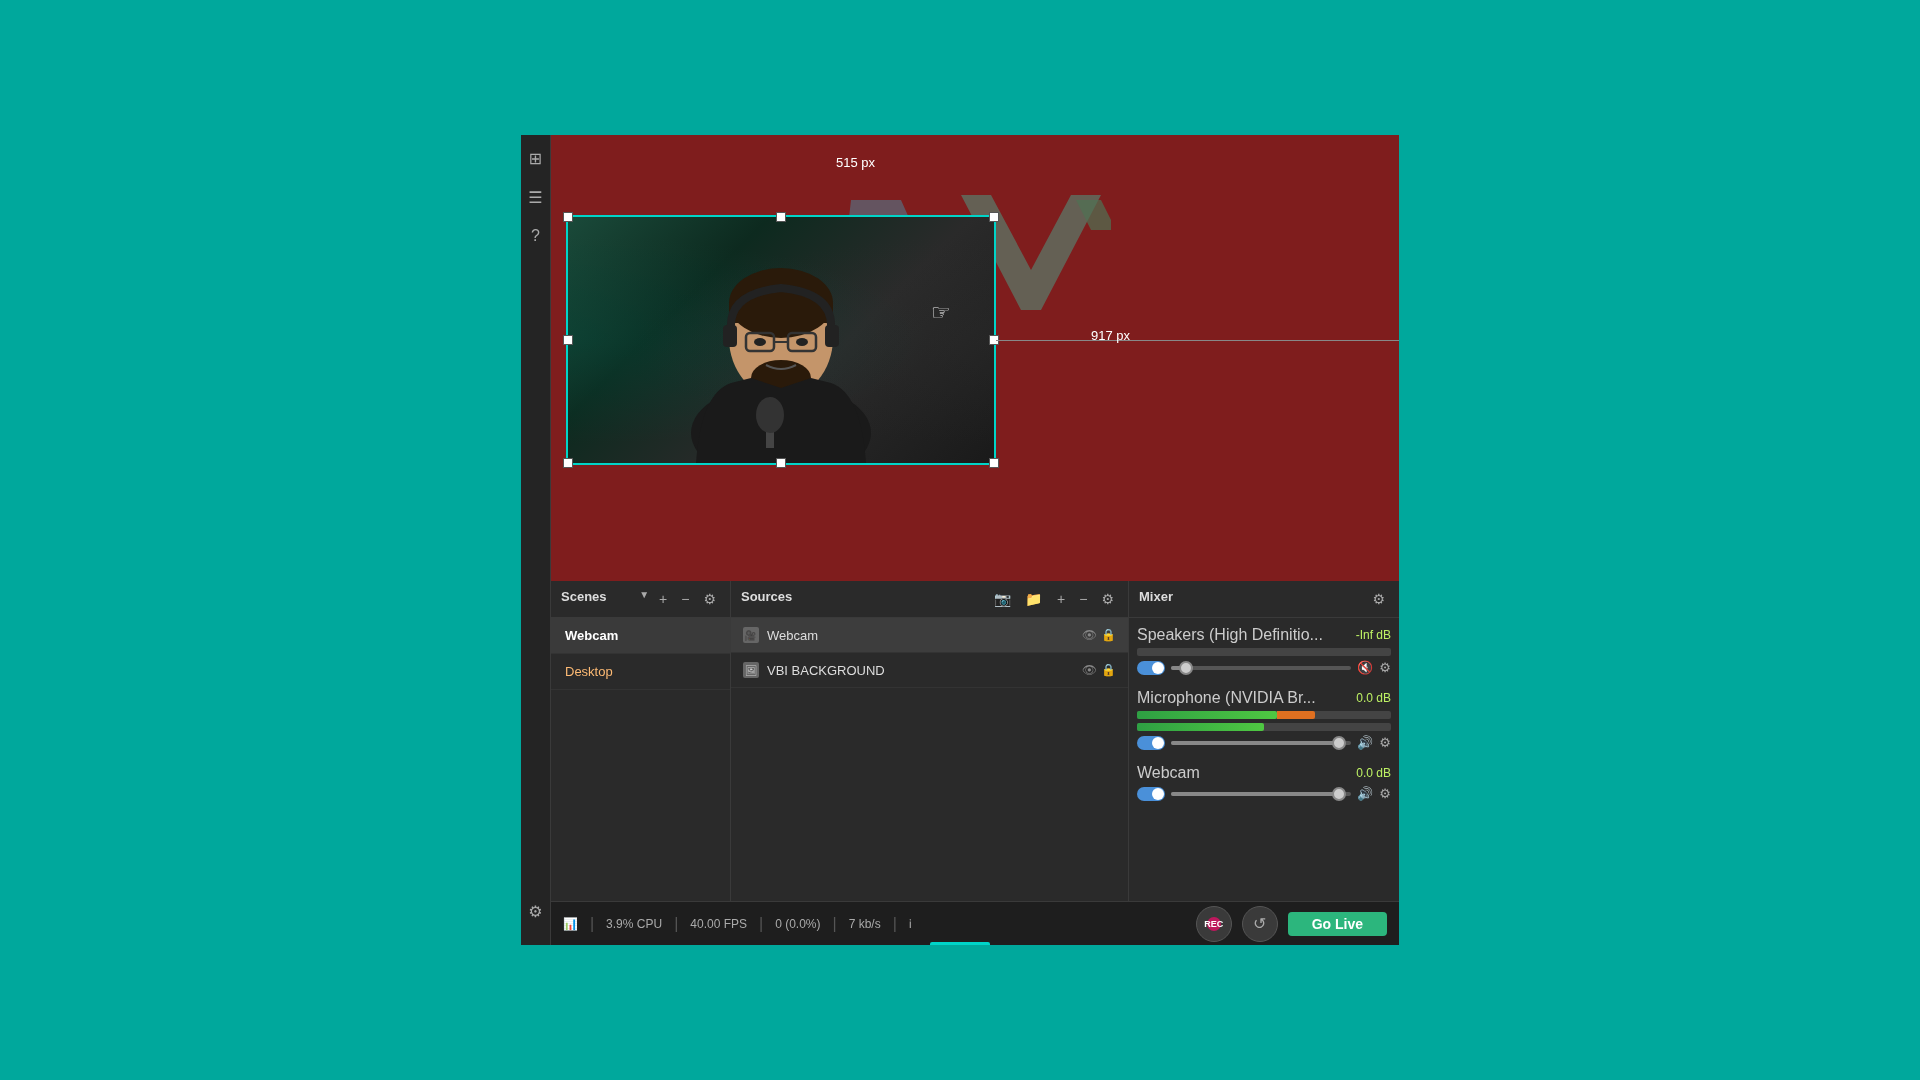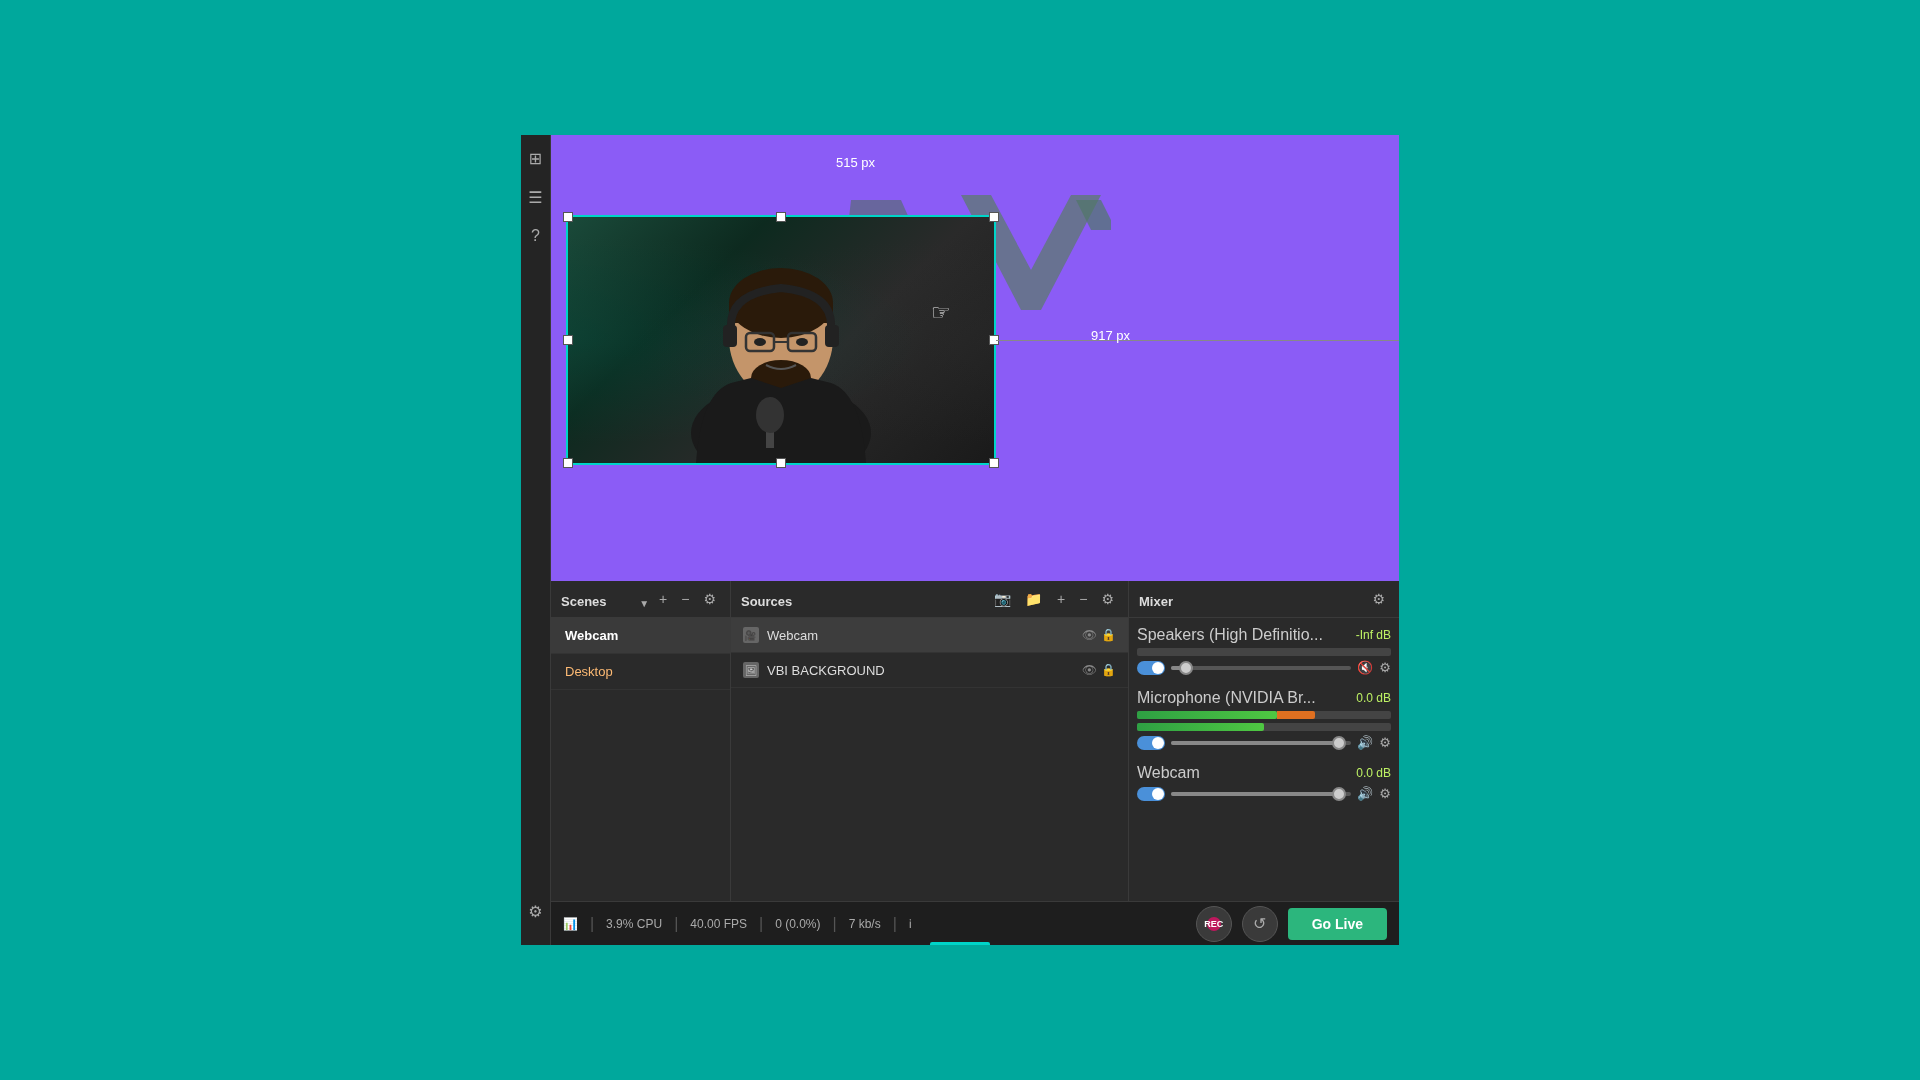--- a/index.html
+++ b/index.html
@@ -10,21 +10,21 @@
       font-family: 'Segoe UI', Arial, sans-serif;
       overflow: hidden;
       display: flex;
       align-items: center;
       justify-content: center;
     }
 
     
     .preview-area {
       flex: 1;
-      background: #8b5cf6;
+      background: #7f1d1d;
       position: relative;
       overflow: hidden;
       min-height: 410px;
     }
 
     
     .webcam-overlay {
       position: absolute;
       top: 80px;
       left: 15px;
@@ -96,21 +96,21 @@
     
     .scenes-panel {
       width: 180px;
       border-right: 1px solid #3a3a3a;
       display: flex;
       flex-direction: column;
     }
 
     .panel-header {
       display: flex;
-      align-items: flex-end;
+      align-items: flex-start;
       padding: 8px 10px;
       border-bottom: 1px solid #3a3a3a;
       background: #2a2a2a;
       gap: 6px;
     }
 
     .panel-title {
       color: #ddd;
       font-size: 13px;
       font-weight: 600;
@@ -377,21 +377,21 @@
 
     .go-live-btn {
       background: #2cb67d;
       color: #fff;
       border: none;
       padding: 10px 24px;
       border-radius: 4px;
       font-size: 14px;
       font-weight: 600;
       cursor: pointer;
-      height: 32px;
+      height: 24px;
       display: flex;
       align-items: center;
     }
 
     
     .dropdown-arrow {
       font-size: 10px;
       color: #aaa;
       margin-left: 2px;
     }

